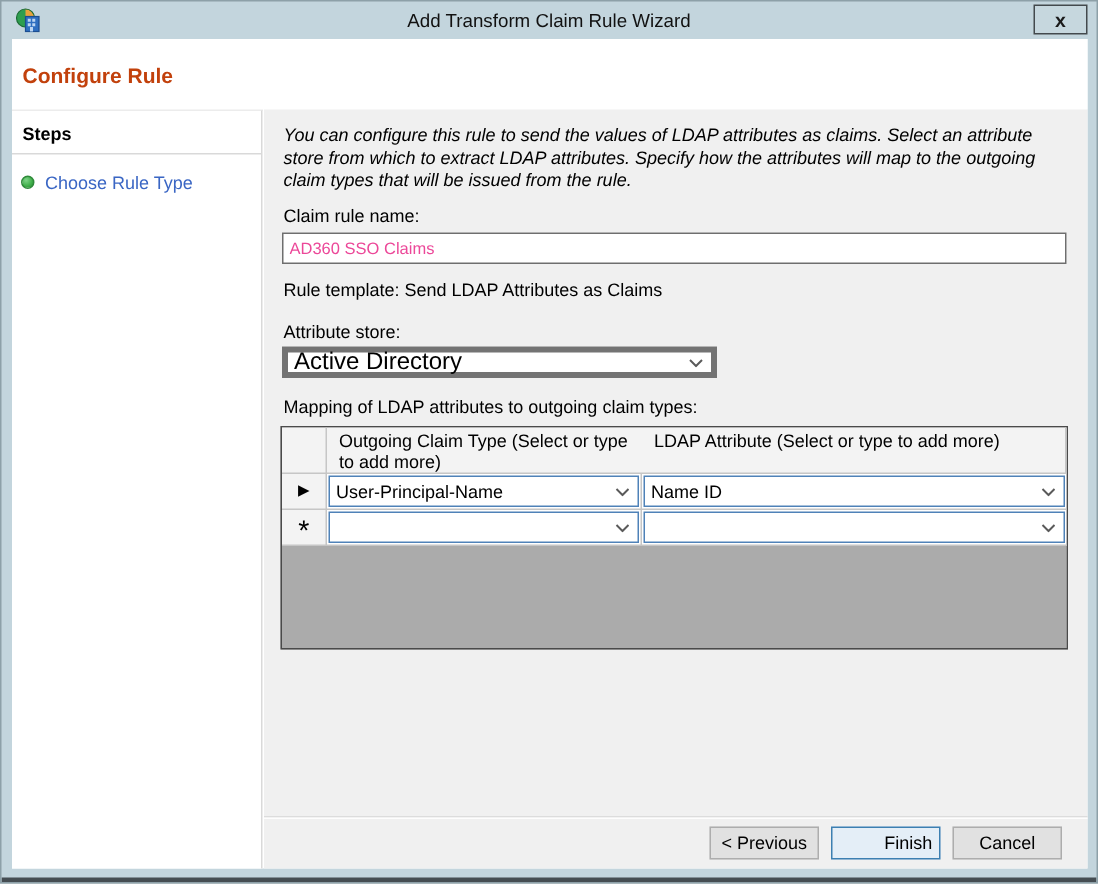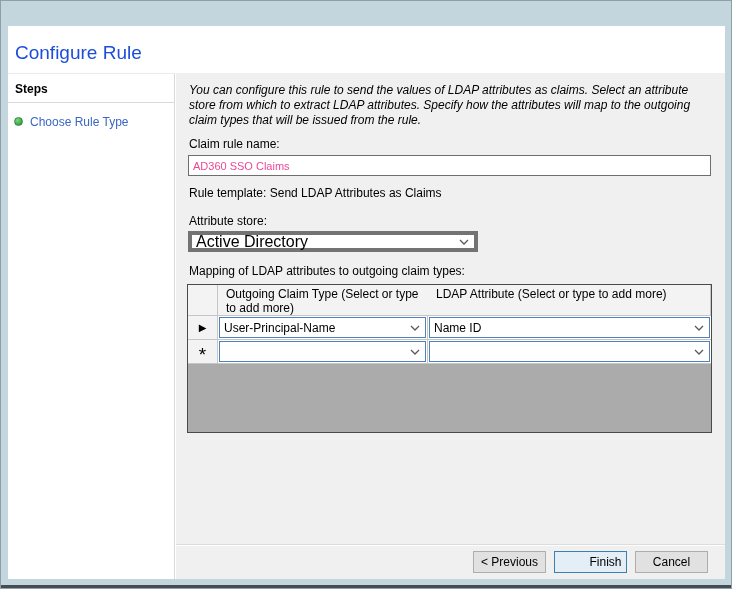--- a/index.html
+++ b/index.html
@@ -10,21 +10,21 @@
   
   .titlebar{position:absolute;top:0;left:1px;right:1px;height:25px;display:flex;align-items:center;}
   .app-icon{position:absolute;left:8px;top:4px;width:17px;height:17px;}
   .title-text{flex:1;text-align:center;font-size:12.5px;color:#111;}
   .close-btn{position:absolute;right:5px;top:2px;width:36px;height:20px;border:1px solid #43494d;background:#c6d7de;
     font-size:13px;font-weight:bold;color:#1a1a1a;display:flex;align-items:center;justify-content:center;cursor:pointer;line-height:1;}
 
   
   .client{position:absolute;left:7px;top:25px;width:717px;height:553px;background:#ffffff;}
   .header-band{position:absolute;left:0;top:0;right:0;height:47px;background:#fff;}
-  .header-title{position:absolute;left:7px;top:16px;font-size:19px;font-weight:normal;color:#1d4ed8;}
+  .header-title{position:absolute;left:7px;top:16px;font-size:14px;font-weight:bold;color:#c2410c;}
 
   
   .body{position:absolute;left:0;top:47px;right:0;bottom:0;}
   .sidebar{position:absolute;left:0;top:0;width:167px;bottom:0;background:#fff;border-top:1px solid #ececec;border-right:1px solid #d9d9d9;}
   .steps-heading{padding:8px 7px 6px 7px;font-size:12px;font-weight:bold;color:#000;border-bottom:1px solid #d9d9d9;}
   .step-item{position:relative;height:25px;display:flex;align-items:center;padding-left:22px;font-size:12px;cursor:pointer;}
   .step-item.first{margin-top:6px;}
   .step-item .bullet{position:absolute;left:6px;top:50%;margin-top:-5px;width:9px;height:9px;border-radius:50%;
     background:radial-gradient(circle at 35% 30%,#7fd489,#3fae49 60%,#2c8a38);border:1px solid #2f8a3a;}
   .step-link{color:#3a66c4;}
@@ -61,20 +61,38 @@
     font-size:12px;color:#000;display:flex;align-items:center;justify-content:center;cursor:pointer;}
   .btn-prev{left:297px;}
   .btn-finish{left:378px;border-color:#3c7fb1;background:#e4eef7;padding-left:30px;}
   .btn-cancel{left:459px;}
 </style>
 </head>
 <body>
 
 <div class="window">
 
+  <div class="titlebar">
+    <svg class="app-icon" viewBox="0 0 17 17">
+      <circle cx="7" cy="7" r="6" fill="#2e9e4f"></circle>
+      <path d="M7 1 A6 6 0 0 1 13 7 L7 7 Z" fill="#e8a33d"></path>
+      <path d="M7 7 L13 7 A6 6 0 0 1 9.5 12.4 Z" fill="#3b76c4"></path>
+      <circle cx="7" cy="7" r="6" fill="none" stroke="#1d6b35" stroke-width="0.8"></circle>
+      <g>
+        <rect x="7" y="6" width="9" height="10" fill="#2f6fc0" stroke="#1b4e91" stroke-width="0.8"></rect>
+        <rect x="8.5" y="7.5" width="2" height="2" fill="#bcd6f2"></rect>
+        <rect x="11.5" y="7.5" width="2" height="2" fill="#bcd6f2"></rect>
+        <rect x="8.5" y="10.5" width="2" height="2" fill="#bcd6f2"></rect>
+        <rect x="11.5" y="10.5" width="2" height="2" fill="#bcd6f2"></rect>
+        <rect x="10" y="13" width="2" height="3" fill="#bcd6f2"></rect>
+      </g>
+    </svg>
+    <div class="title-text">Add Transform Claim Rule Wizard</div>
+    <div class="close-btn">x</div>
+  </div>
 
   <div class="client">
 
     <div class="header-band">
       <div class="header-title">Configure Rule</div>
     </div>
 
     <div class="body">
       <div class="sidebar">
         <div class="steps-heading">Steps</div>

